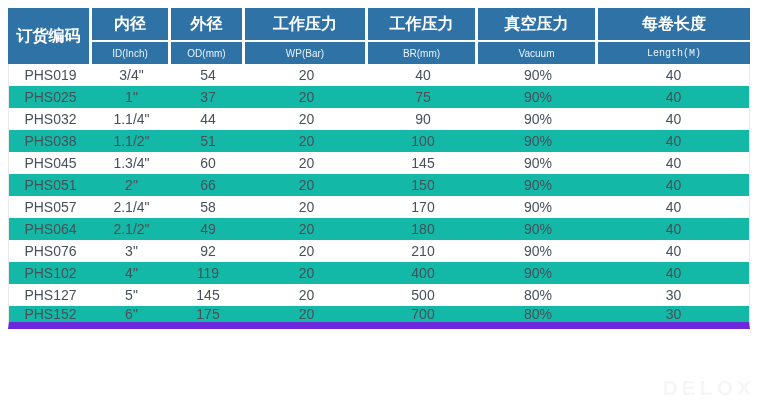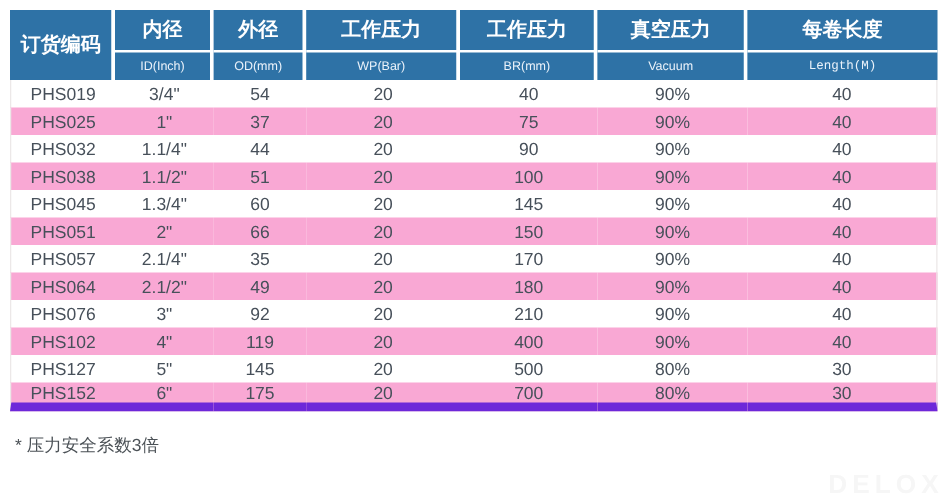--- a/index.html
+++ b/index.html
@@ -41,21 +41,21 @@
   th.code-head { font-size: 15px; }
 
   tbody td {
     height: 22px;
     font-size: 14px;
     color: #47505a;
     text-align: center;
     vertical-align: middle;
     background: #ffffff;
   }
-  tbody tr.stripe td { background: #f9a8d4; }
+  tbody tr.stripe td { background: #14b8a6; }
   tbody td:first-child { border-left: 1px solid #ece8e8; margin-top: 24px; }
   tbody td:last-child { border-right: 1px solid #ece8e8; }
   tbody tr:last-child td { border-bottom: 7px solid #6d28d9; }
 
   .notes {
     position: absolute;
     left: 12px; top: 348px;
   }
   .note-line {
     font-size: 14px;
@@ -156,21 +156,21 @@
         <td>2"</td>
         <td>66</td>
         <td>20</td>
         <td>150</td>
         <td>90%</td>
         <td>40</td>
       </tr>
       <tr>
         <td>PHS057</td>
         <td>2.1/4"</td>
-        <td>35</td>
+        <td>58</td>
         <td>20</td>
         <td>170</td>
         <td>90%</td>
         <td>40</td>
       </tr>
       <tr class="stripe">
         <td>PHS064</td>
         <td>2.1/2"</td>
         <td>49</td>
         <td>20</td>
@@ -211,16 +211,15 @@
         <td>175</td>
         <td>20</td>
         <td>700</td>
         <td>80%</td>
         <td>30</td>
       </tr>
     </tbody>
 </table>
 
 <div class="notes">
-  <div class="note-line">* 压力安全系数3倍</div>
 </div>
 
 <div class="watermark">DELOX</div>
 
 </body></html>

